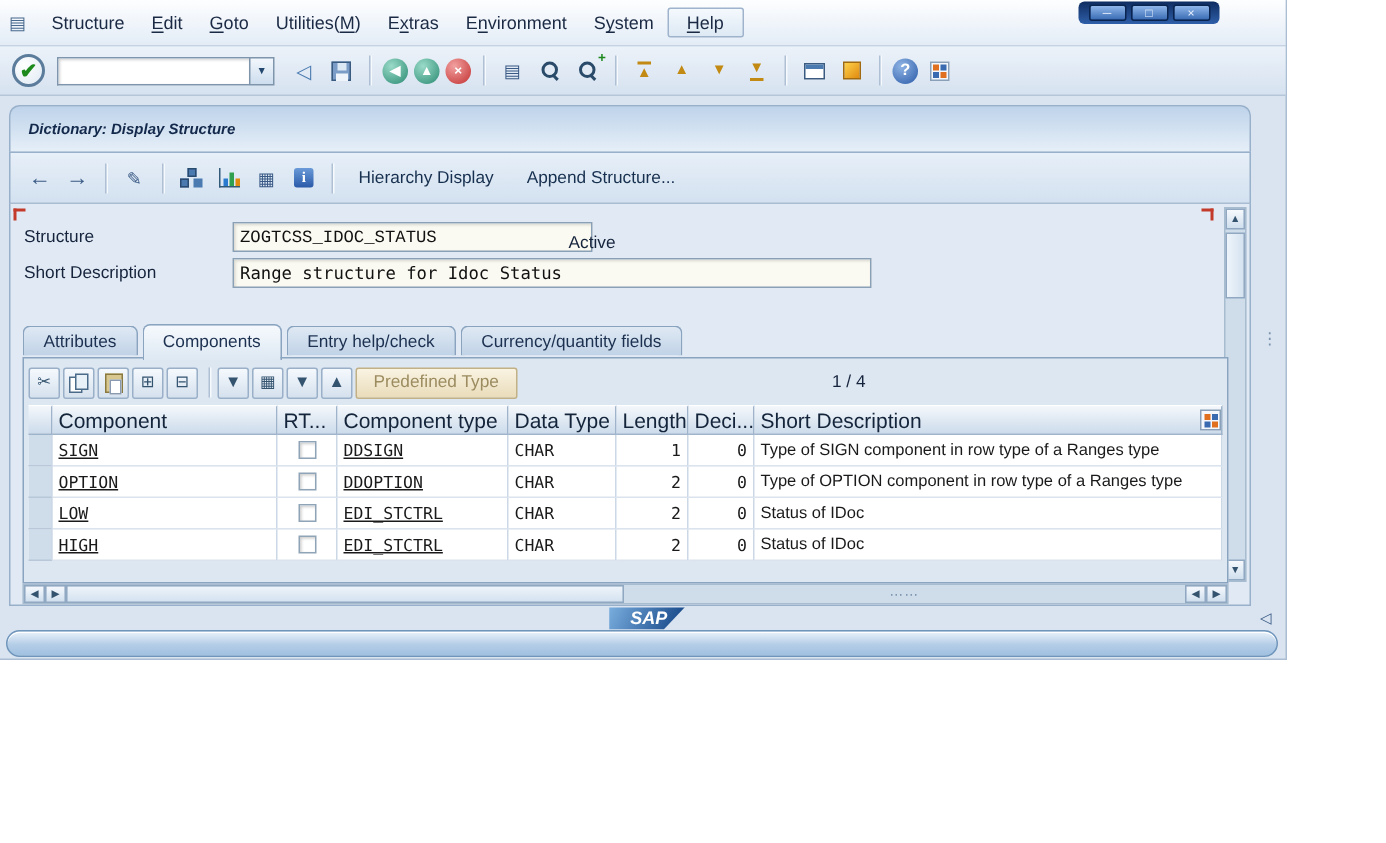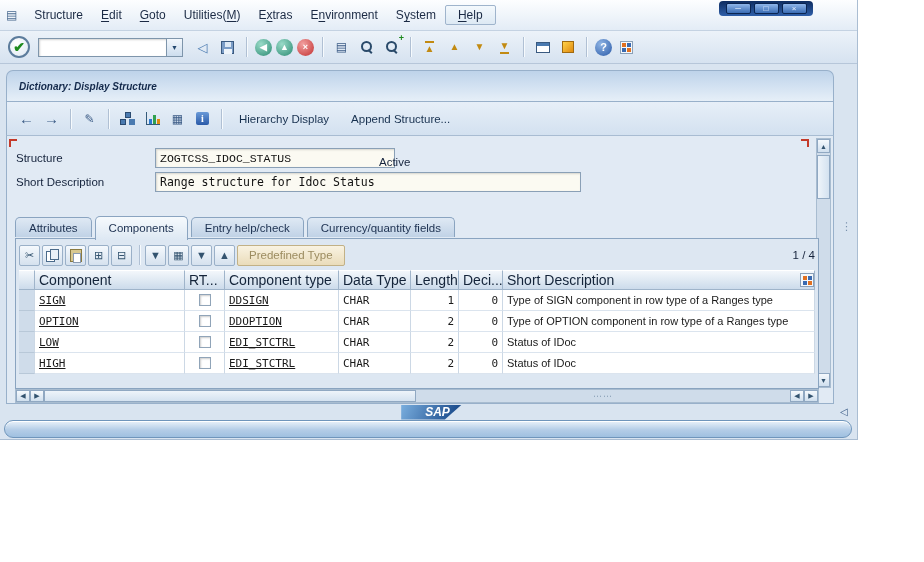--- a/index.html
+++ b/index.html
@@ -111,21 +111,21 @@
   .sbtn { width:21px; height:21px; background:linear-gradient(#f5f9fd,#d5e1ee); border:1px solid #9ab0c8; border-radius:2px;
           display:flex; align-items:center; justify-content:center; margin-right:2px; cursor:default; }
   .sbtn .g { font-size:11px; color:#33536f; }
   .ic-copy { position:relative; width:13px; height:13px; }
   .ic-copy::before { content:""; position:absolute; left:0; top:2px; width:7px; height:9px; background:#fff; border:1px solid #4a6a8a; }
   .ic-copy::after  { content:""; position:absolute; left:4px; top:0; width:7px; height:9px; background:#e8f0f8; border:1px solid #4a6a8a; }
   .ic-paste { position:relative; width:12px; height:13px; background:#d8c890; border:1px solid #8a7a40; }
   .ic-paste::after { content:""; position:absolute; left:2px; top:3px; width:6px; height:8px; background:#fff; border:1px solid #8a9ab0; }
   .pdtbtn { height:21px; padding:0 11px; background:linear-gradient(#f9f3e2,#eadcba); border:1px solid #c2b186;
             border-radius:2px; font-size:11.5px; color:#9c8c60; margin-left:0; cursor:default; white-space:nowrap; }
-  .posind { margin-left:auto; font-size:11.5px; color:#15233c;text-align:center; }
+  .posind { margin-left:auto; margin-right:238px; font-size:11.5px; color:#15233c;text-align:center; }
 
   
   .ctable { position:absolute; left:3px; top:31px; width:796px; }
   .thead, .trow { display:grid; grid-template-columns:16px 150px 40px 114px 72px 48px 44px 1fr; }
   .thead { height:20px; position:relative; }
   .th { background:linear-gradient(#f3f7fb,#ccdbeb); border-right:1px solid #9fb4ca; border-top:1px solid #fff;
         border-bottom:1px solid #9fb4ca; font-size:14px; color:#14243a; display:flex; align-items:center;
         padding:0 4px; white-space:nowrap; overflow:hidden; }
   .trow { height:21px; background:#fff; }
   .td { border-right:1px solid #ccd8e5; border-bottom:1px solid #dbe4ee; font-size:11px; display:flex;
@@ -148,21 +148,21 @@
   .hgrip { flex:1; display:flex; align-items:center; justify-content:center; color:#7a92ac; font-size:9px; letter-spacing:1px; }
   .vscroll { position:absolute; right:2px; top:2px; width:15px; height:250px; background:#cfdcea;
              border:1px solid #a8bcd0; display:flex; flex-direction:column; }
   .vscbtn { height:14px; background:linear-gradient(#f5f9fd,#d0dfee); border:1px solid #90a8c2; display:flex;
             align-items:center; justify-content:center; font-size:7px; color:#33536f; cursor:default; flex:none; }
   .vthumb { height:44px; margin-top:2px; background:linear-gradient(90deg,#eef4fa,#d4e2f0); border:1px solid #90a8c2; flex:none; cursor:default; }
   .vfill { flex:1; }
 
   
   .logorow { position:absolute; left:6px; top:404px; width:828px; height:16px; display:flex; align-items:center; justify-content:center; }
-  .saplogo { font-style:italic; font-weight:bold; font-size:12px; color:#fff; padding:0 12px 1px 24px;
+  .saplogo { font-style:italic; font-weight:bold; font-size:12px; color:#fff; padding:0 12px 1px 14px;
              background:linear-gradient(115deg,#7aaede 0%,#1e4f8f 85%);
              clip-path:polygon(0 0,100% 0,72% 100%,0 100%); line-height:14px;margin-left:23px; }
   .collapsebtn { position:absolute; left:840px; top:406px; font-size:10px; color:#3a5a85; cursor:default; }
   .framegrip { position:absolute; left:841px; top:224px; font-size:11px; color:#7a92ac; line-height:5px; cursor:default; }
   .statusbar { position:absolute; left:4px; top:420px; width:848px; height:18px; border-radius:9px;
                background:linear-gradient(#eaf2fa,#b4cde7 55%,#9fc0e0); border:1px solid #6f95bb;
                box-shadow:inset 0 1px 0 #ffffff; }
 </style>
 </head>
 <body>

